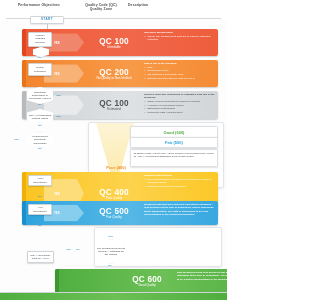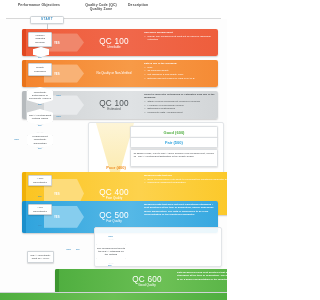--- a/index.html
+++ b/index.html
@@ -51,21 +51,21 @@
   }
   .band .chev-lbl{
     position:absolute;left:32px;top:50%;transform:translateY(-50%);
     font-size:2.8px;color:#ffffff;font-weight:bold;
   }
   .band .qc{
     position:absolute;left:66px;top:50%;transform:translateY(-50%);
     width:52px;text-align:center;color:#ffffff;
   }
   .band .qc .code{
-    display:block;font-size:8.2px;font-weight:normal;line-height:9px;
+    display:block;font-size:8.2px;font-weight:bold;line-height:9px;
     letter-spacing:.2px;
   }
   .band .qc .zone{
     display:block;font-size:3px;line-height:3.6px;margin-top:.4px;
   }
   .band .desc{
     position:absolute;left:122px;top:2.2px;right:2px;
     color:#ffffff;font-size:2.5px;line-height:3.3px;
   }
   .band .desc .t{display:block;font-weight:bold;margin-bottom:.4px;}
@@ -214,20 +214,21 @@
       <span class="nt">Verified / Validated Record?</span>
     </div>
     <div class="node hex" style="left:33px;top:28px;width:16px;height:10px;"></div>
     <div class="tag no" style="left:38px;top:36.5px;">NO</div>
 
     <div class="band b200" style="top:41px;height:27px;">
       <div class="lcap"></div>
       <div class="chev"></div>
       <div class="chev-lbl">YES</div>
       <div class="qc">
+        <span class="code">QC 200</span>
         <span class="zone">No Quality or Non-Verified</span>
       </div>
       <div class="desc">
         <span class="t">Data is any of the following:</span>
         <ul>
           <li>Raw</li>
           <li>Of unknown quality</li>
           <li>Not assigned a final quality code</li>
           <li>External and not verified or valid in NAQ-D</li>
         </ul>
@@ -286,21 +287,21 @@
     <div class="zonecard zp" style="left:96px;top:144px;width:40px;height:8px;">
       <span>Poor (400)</span>
     </div>
 
     <div class="node hex" style="left:27px;top:113px;width:26px;height:16px;">
       <span class="nt">Measurement Uncertainty Calculated?</span>
     </div>
     <div class="tag yes" style="left:14px;top:119px;">YES</div>
     <div class="tag no" style="left:38px;top:128px;">NO</div>
 
-    <div class="band b400" style="top:153px;height:43px;padding-left:16px;">
+    <div class="band b400" style="top:153px;height:43px;">
       <div class="lcap"></div>
       <div class="chev"></div>
       <div class="chev-lbl">YES</div>
       <div class="qc">
         <span class="code">QC 400</span>
         <span class="zone">Poor Quality</span>
       </div>
       <div class="desc">
         <span class="t">Measured data that has</span>
         <ul>
@@ -308,21 +309,21 @@
           <li>Undergone significant modification</li>
         </ul>
       </div>
     </div>
 
     <div class="node" style="left:28px;top:156px;width:24px;height:11px;border-radius:1px;">
       <span class="nt">&gt; 10% Uncertainty?</span>
     </div>
     <div class="tag no" style="left:38px;top:176px;">NO</div>
 
-    <div class="band b500" style="top:182px;height:32px;">
+    <div class="band b500" style="top:182px;height:24px;">
       <div class="lcap"></div>
       <div class="chev"></div>
       <div class="chev-lbl">YES</div>
       <div class="qc">
         <span class="code">QC 500</span>
         <span class="zone">Fair Quality</span>
       </div>
       <div class="desc">
         <span class="t">Measured data that does not meet operational standards / best practices at the time of acquisition, and/or undergone minor modification. The data is considered to be a fair representation of the monitored parameter.</span>
       </div>

